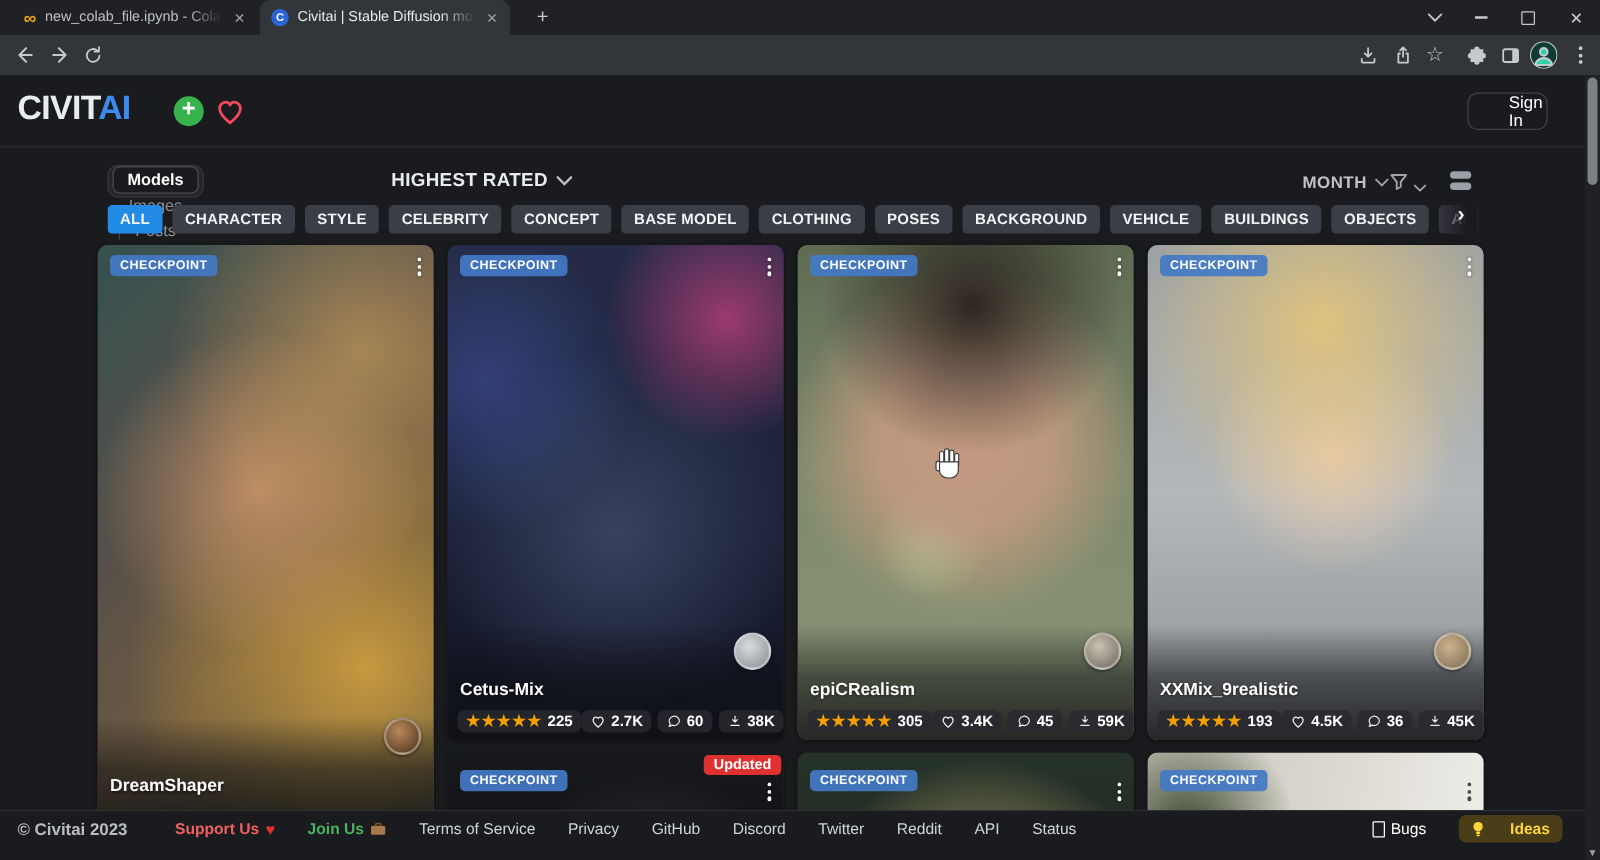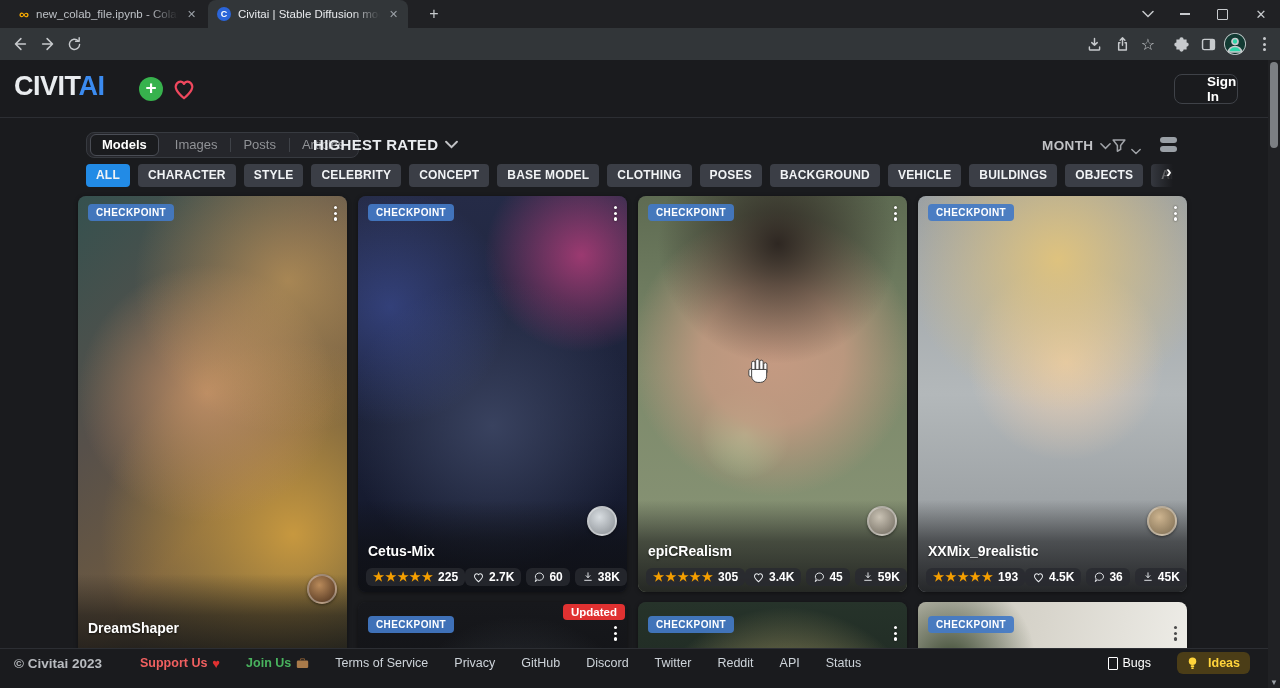--- a/index.html
+++ b/index.html
@@ -38,25 +38,25 @@
   .logo .p1{color:#e9ecef;} .logo .p2{color:#3b8bf0;}
   .plusbtn{position:absolute;left:139px;top:77px;width:24px;height:24px;border-radius:50%;background:#37b24d;
            color:#fff;font-size:19px;font-weight:600;display:flex;align-items:center;justify-content:center;line-height:0;padding-bottom:2px;box-sizing:border-box;}
   .searchbox{position:absolute;left:375px;top:74px;width:513px;height:30px;background:#2c2e33;border:1px solid #373a40;
              border-radius:8px;display:flex;align-items:center;gap:8px;padding:0 8px 0 11px;box-sizing:border-box;}
   .searchbox input{flex:1;background:transparent;border:none;outline:none;color:#e9ecef;font-size:13.5px;font-family:"Liberation Sans",sans-serif;}
   .searchbox input::placeholder{color:#5c5f66;}
   .kbd{width:20px;height:20px;background:#25262b;border:1px solid #373a40;border-radius:4px;color:#909296;
        font-size:12px;display:flex;align-items:center;justify-content:center;}
   .signin{position:absolute;left:1174px;top:74px;width:64px;height:30px;border:1px solid #3f4248;border-radius:8px;
-          color:#fff;font-size:13.5px;font-weight:700;display:flex;align-items:center;justify-content:center;box-sizing:border-box;padding-left:32px;}
+          color:#fff;font-size:13.5px;font-weight:400;display:flex;align-items:center;justify-content:center;box-sizing:border-box;padding-left:32px;}
 
   
   .segmented{position:absolute;left:86px;top:132px;height:26px;background:#25262b;border:1px solid #373a40;
-             border-radius:8px;display:flex;align-items:center;box-sizing:border-box;}
+             border-radius:8px;display:flex;align-items:center;box-sizing:border-box;flex-direction:column;}
   .seg{padding:0 13px;font-size:13px;color:#909296;height:20px;line-height:20px;position:relative;}
   .seg.active{background:#1a1b1e;border:1px solid #4a4d55;border-radius:6px;color:#fff;font-weight:700;margin:0 3px;padding:0 11px;}
   .seg.sep::before{content:"";position:absolute;left:0;top:3px;bottom:3px;width:1px;background:#3f4248;}
   .sort{position:absolute;left:313px;top:136px;display:flex;align-items:center;gap:7px;color:#e9ecef;
         font-size:15px;font-weight:700;letter-spacing:.3px;}
   .period{position:absolute;left:1042px;top:138px;display:flex;align-items:center;gap:6px;color:#c1c2c5;
           font-size:13.5px;font-weight:700;letter-spacing:.4px;}
   .navic svg{stroke:#a0a3a8;fill:none;stroke-width:1.7;stroke-linecap:round;stroke-linejoin:round;}
   .stackic{position:absolute;left:1160px;top:137px;display:flex;flex-direction:column;gap:3px;}
   .stackic i{width:17px;height:6px;border-radius:3px;background:#9aa0a6;}
@@ -96,21 +96,21 @@
   .footer{position:absolute;left:0;top:648px;width:100%;height:40px;background:#1a1b1e;border-top:1px solid #2c2e33;z-index:5;box-sizing:border-box;}
   .frow{display:flex;align-items:center;height:28px;padding:0 30px 0 14px;gap:26px;}
   .fcopy{font-size:13.5px;font-weight:700;color:#b9bcc0;white-space:nowrap;}
   .flink{font-size:12.5px;color:#ced4da;white-space:nowrap;display:flex;align-items:center;gap:5px;}
   .flink.red{color:#f06060;font-weight:600;margin-left:12px;}
   .flink.green{color:#49b35e;font-weight:600;}
   .fspacer{flex:1;}
   .bugs{font-size:12.5px;color:#fff;display:flex;align-items:center;gap:5px;}
   .bugbox{display:inline-block;width:8px;height:11px;border:1.2px solid #fff;border-radius:1px;}
   .ideas{background:#4b3d17;border-radius:6px;padding:4px 10px;color:#ffd43b;font-size:12.5px;font-weight:700;
-         display:flex;align-items:center;gap:10px;}
+         display:flex;align-items:center;gap:20px;}
 
   .statusurl{position:absolute;left:0;bottom:0;background:#2b2c2f;border-top:1px solid #3a3b3f;border-right:1px solid #3a3b3f;
              border-top-right-radius:4px;padding:2px 9px 3px 6px;font-size:11px;color:#cbccce;z-index:6;}
 
   
   .sbar{position:absolute;right:0;top:60px;bottom:0;width:12px;background:#202124;z-index:7;}
   .sthumb{position:absolute;left:2px;top:2px;width:8px;height:86px;border-radius:4px;background:#7c7f83;}
   .sarrow{position:absolute;left:0;bottom:1px;width:12px;text-align:center;color:#9aa0a6;font-size:8px;}
 
   .cursor{position:absolute;left:748px;top:356px;z-index:9;}

